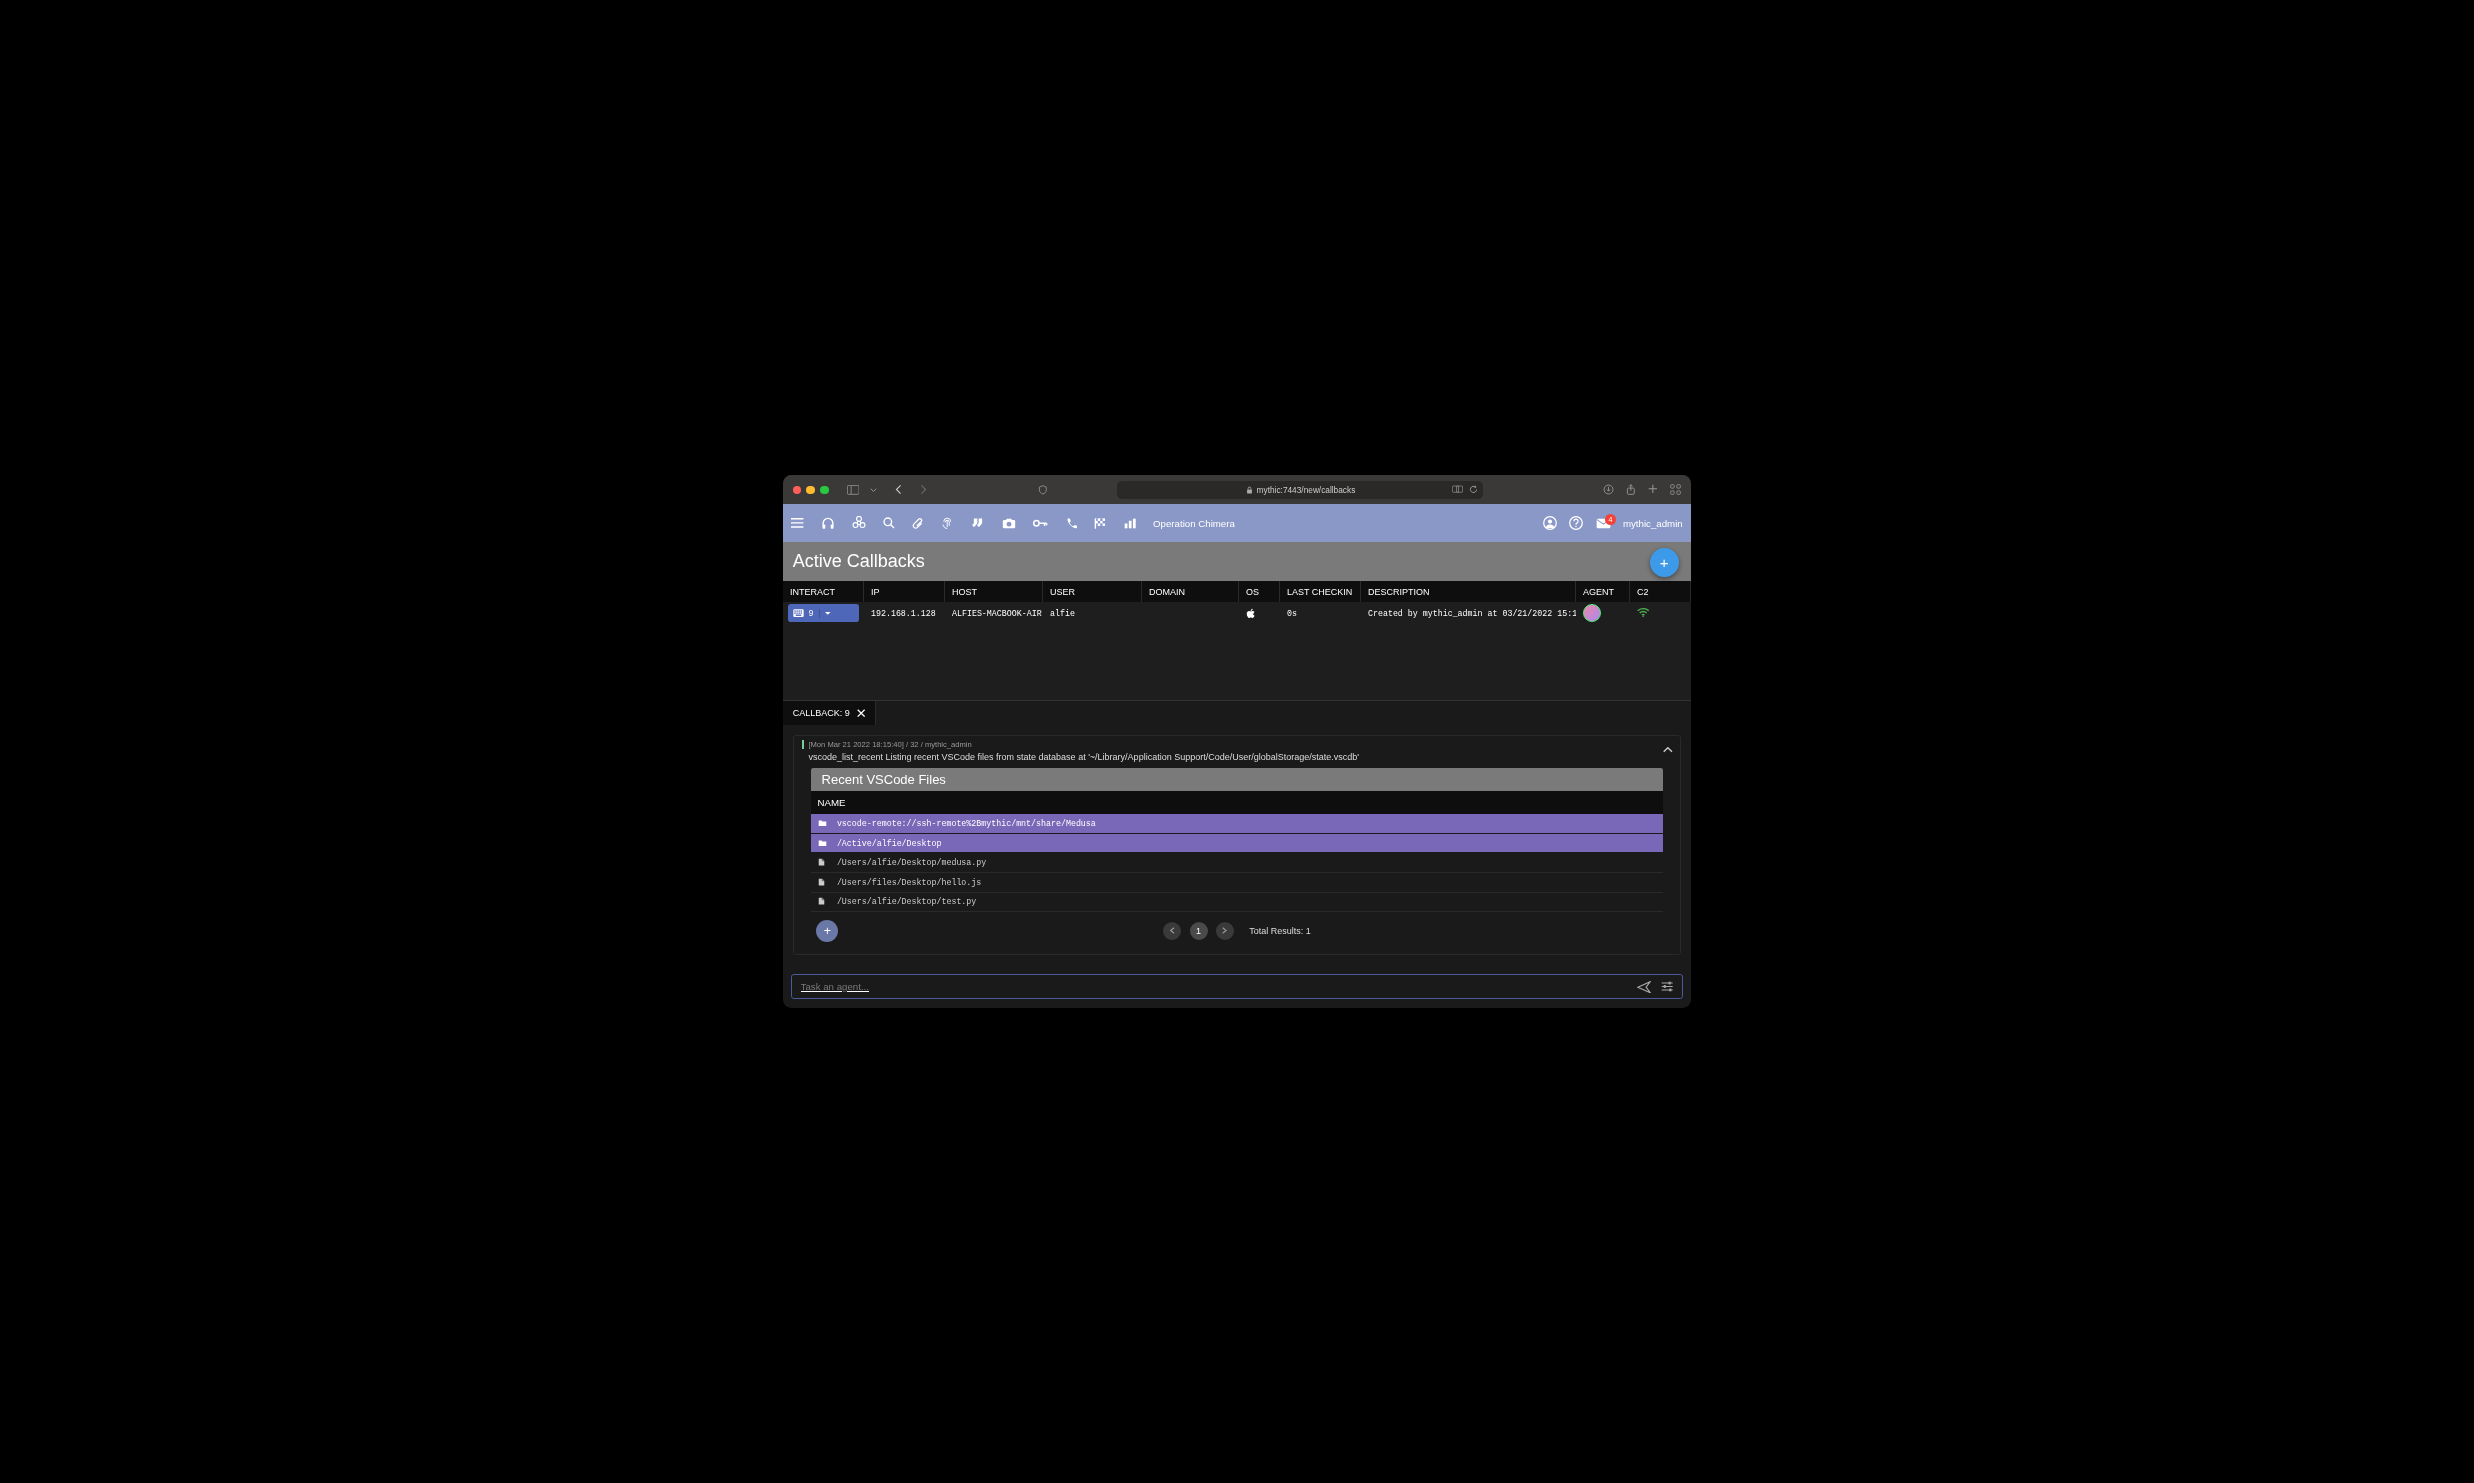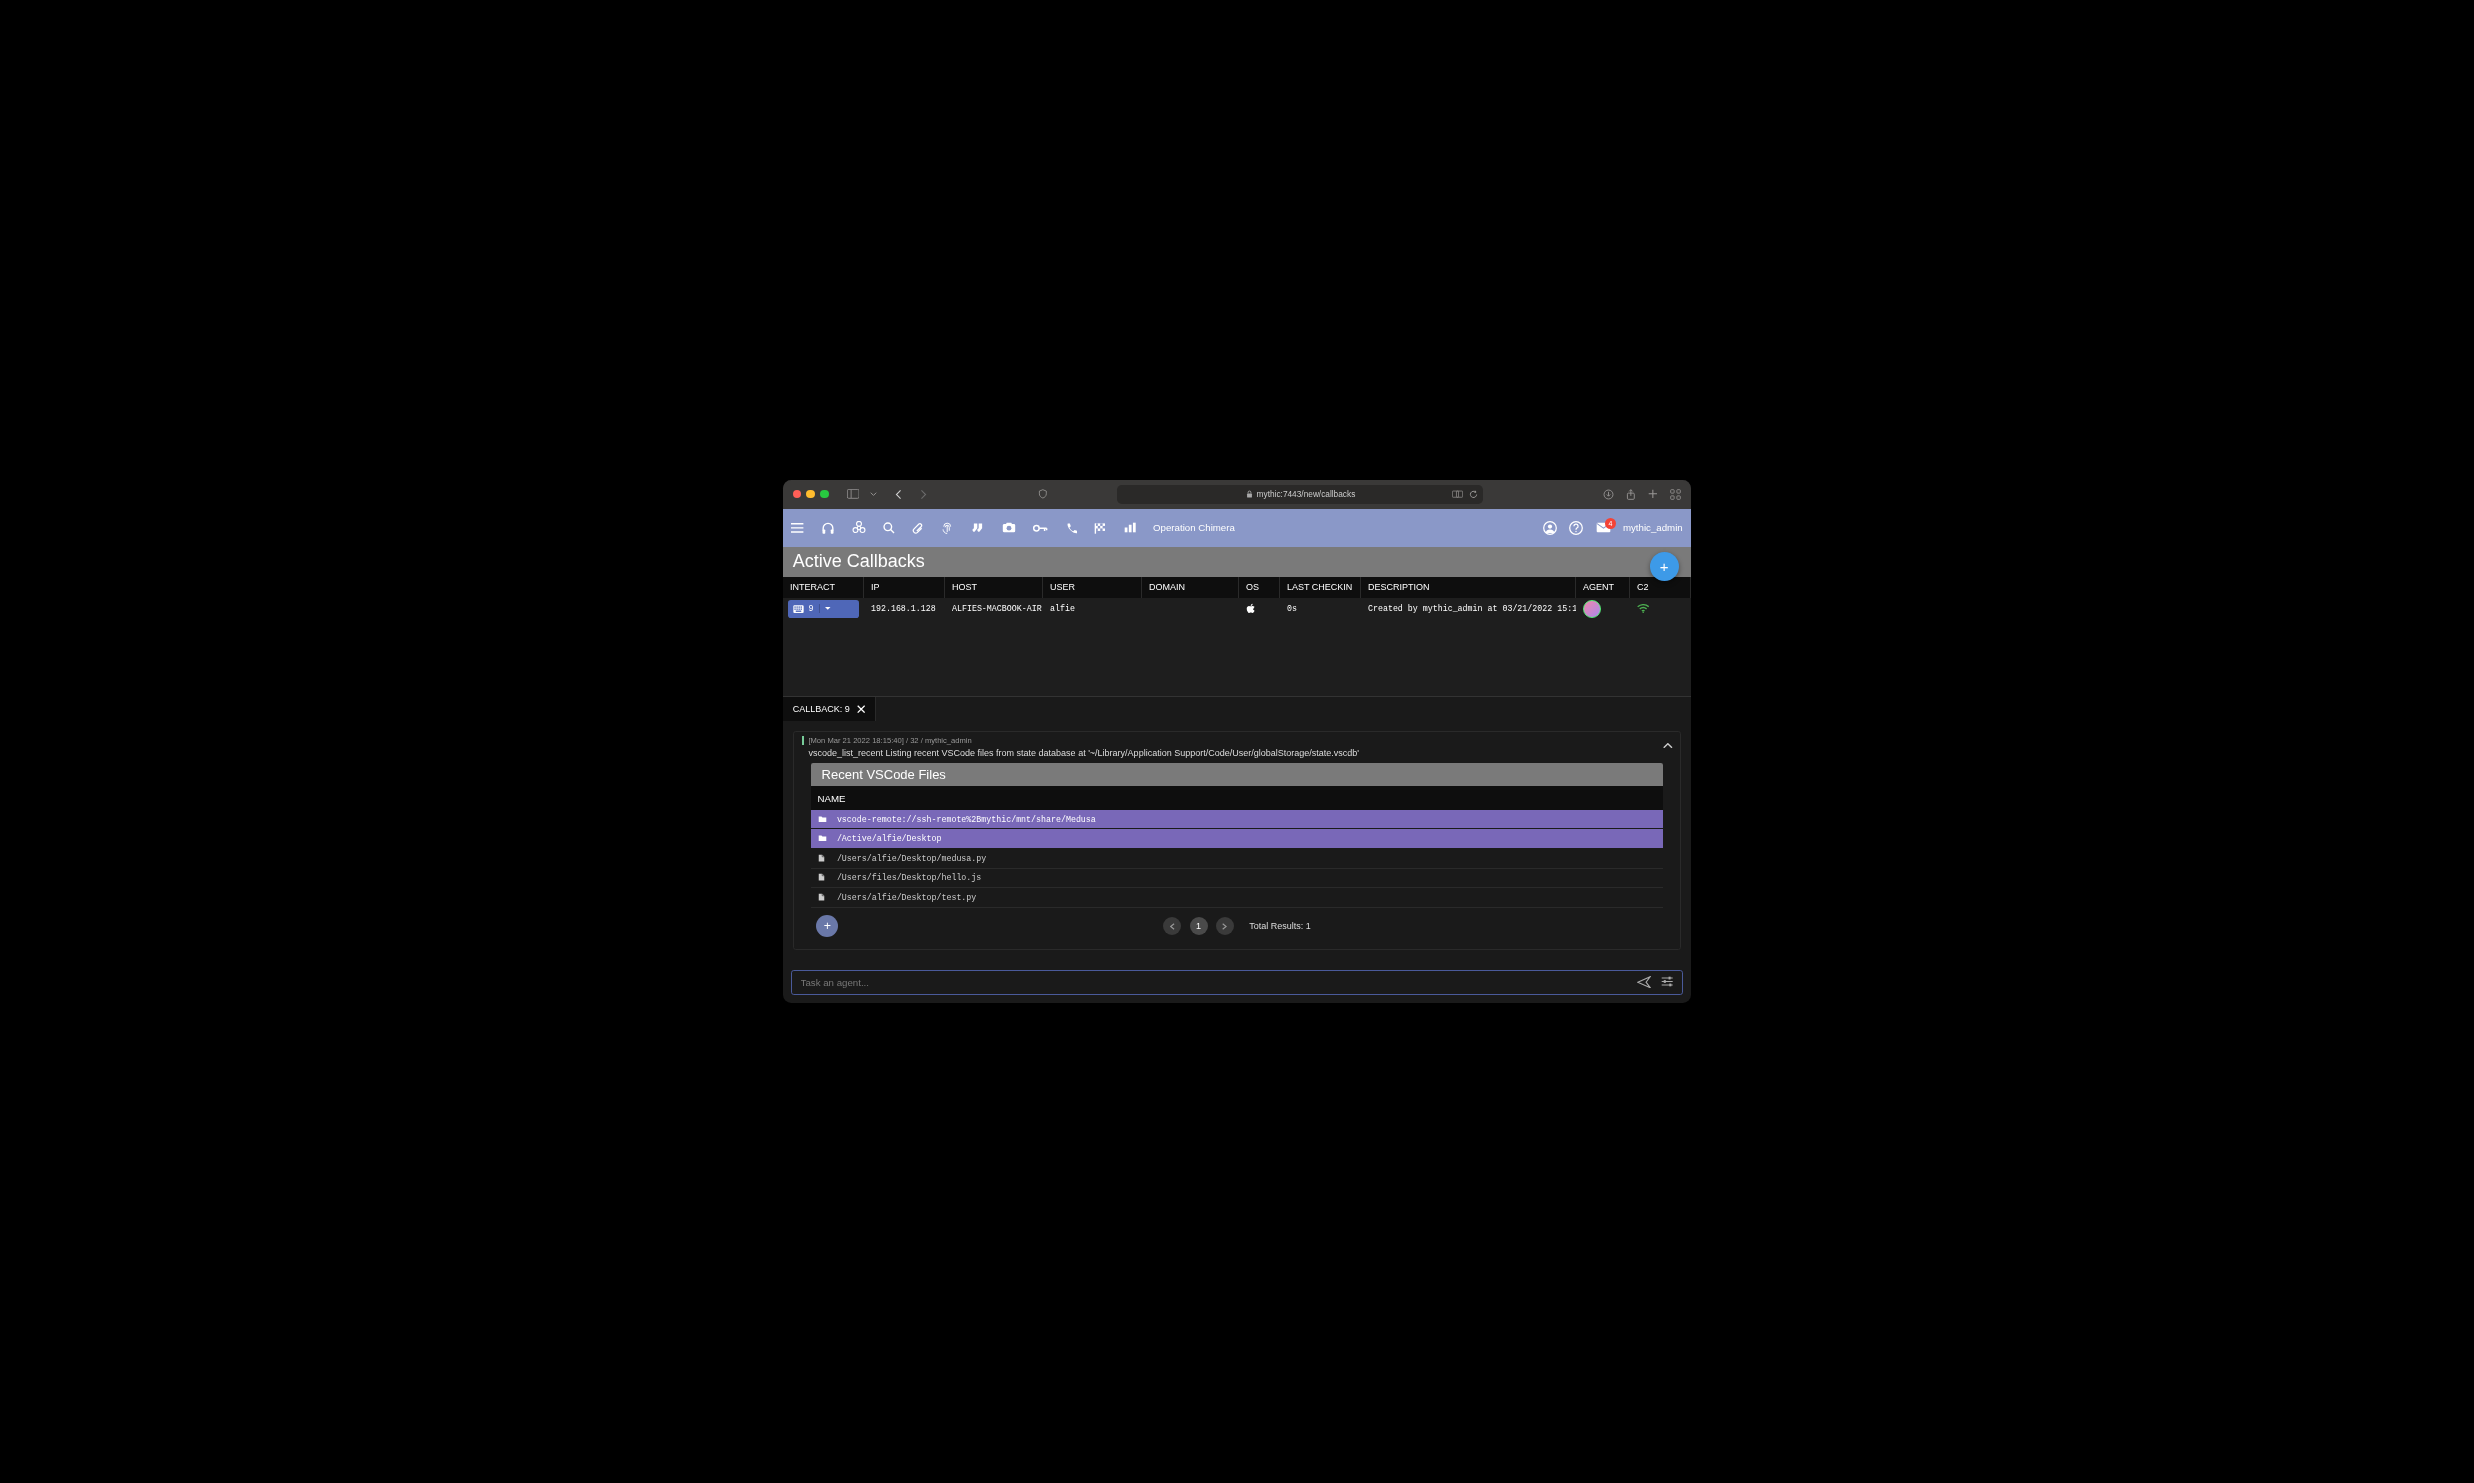--- a/index.html
+++ b/index.html
@@ -67,21 +67,21 @@
 .username { font-size: 9.7px; }
 .mail-badge { position: relative; }
 .badge {
   position: absolute; top: -4.1px; right: -5.5px;
   background: #f44336; color: #fff;
   border-radius: 50%; width: 11px; height: 11px;
   font-size: 7px; display: flex; align-items: center; justify-content: center;
 }
 .page-header {
   background: #7a7a7a;
-  height: 30px;
+  height: 39px;
   display: flex;
   align-items: center;
   padding: 0 9.7px;
   font-size: 18px;
   font-weight: 400;
   color: #fff;
   position: relative;
 }
 .fab {
   position: absolute; right: 12.4px; top: 5.5px;
@@ -170,20 +170,21 @@
 }
 .page-btn.active { background: #4a4a4a; color: #fff; }
 .page-total { font-size: 9px; color: #ddd; margin-left: 7px; }
 .input-bar {
   margin: 19.3px 8.3px 8.3px;
   border: 1.4px solid #4a5a9a;
   border-radius: 2.8px;
   display: flex; align-items: center;
   padding: 5.5px 8.3px;
   background: #1a1a1a;
+  text-decoration: underline;
 }
 .task-input {
   flex: 1; background: transparent; border: none;
   color: #fff; font-size: 9.7px; outline: none;
 }
 .task-input::placeholder { color: #777; }
 .input-actions { display: flex; gap: 9.7px; color: #aaa; }
 .input-actions span { cursor: pointer; }
 svg { display: block; }
 </style>

